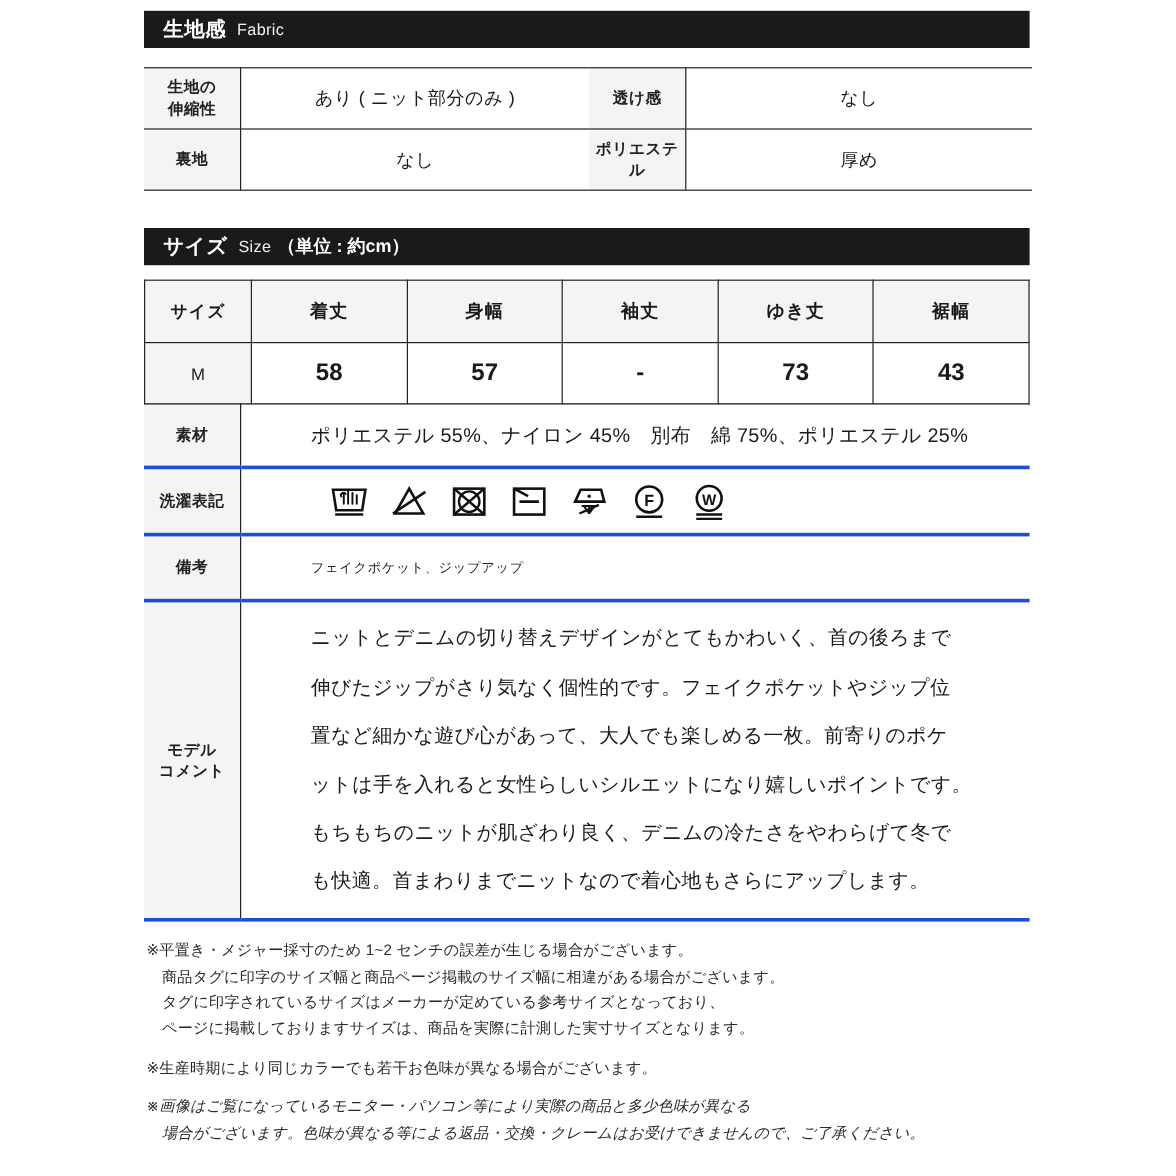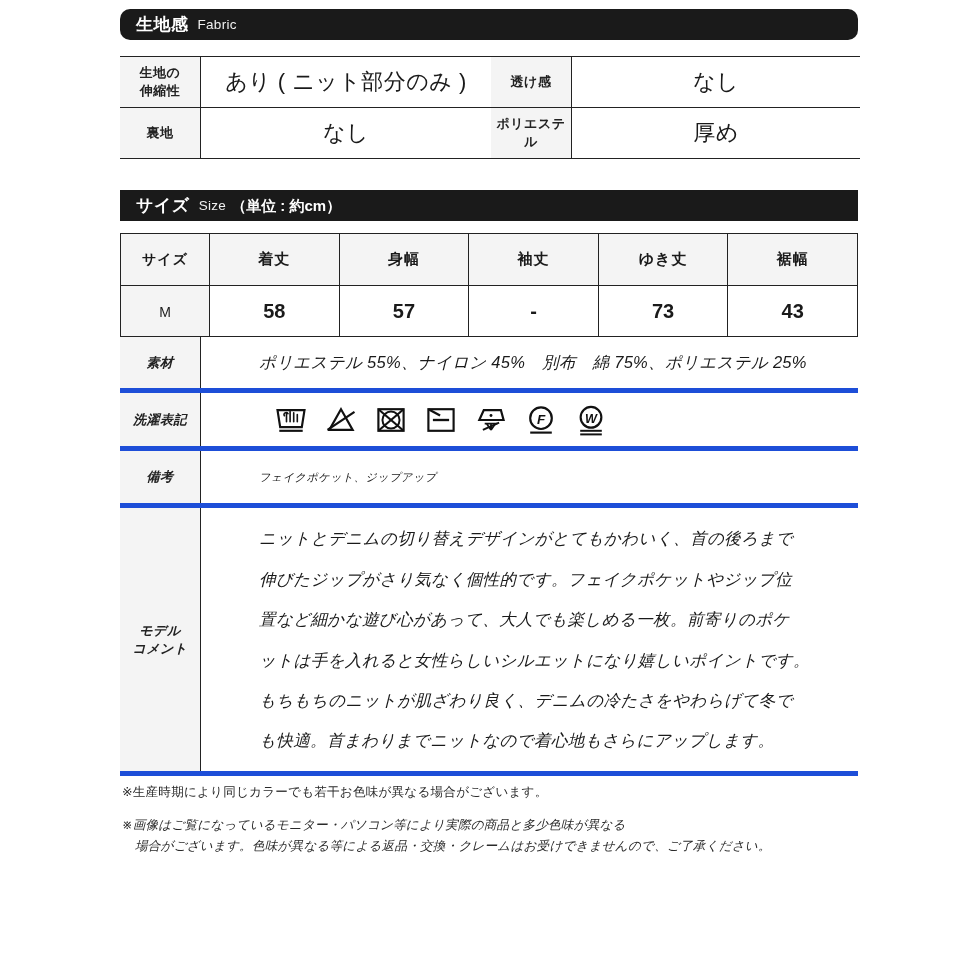--- a/index.html
+++ b/index.html
@@ -50,21 +50,21 @@
     text-align: center;
   }
   .section-bar .suffix {
     color: #ffffff;
     font-size: 15px;
     font-weight: bold;
     margin-left: 5px;
     line-height: 1;
   }
 
-  #fabric-bar { top: 9px; border-radius: 10px; }
+  #fabric-bar { top: 9px; }
   #size-bar   { top: 190px; }
 
   
   table.spec {
     position: absolute;
     left: 120px;
     width: 738px;
     border-collapse: collapse;
     table-layout: fixed;
   }
@@ -80,21 +80,21 @@
     text-align: center;
     font-size: 13px;
     font-weight: bold;
     color: #222;
     line-height: 1.35;
     letter-spacing: 0.5px;
   }
   .val {
     background: #ffffff;
     text-align: center;
-    font-size: 22px;
+    font-size: 15px;
     color: #1a1a1a;
     letter-spacing: 0.5px;
   }
 
   
   #fabric-table { top: 56px; }
   #fabric-table td { height: 50px; }
   #fabric-table .lbl { width: 80px; }
   #fabric-table .v1 { width: 290px; }
   #fabric-table .lbl2 { width: 80px; font-family: Liberation Serif, serif; }
@@ -122,22 +122,21 @@
   #size-table .num {
     background: #ffffff;
     font-size: 20px;
     font-weight: bold;
   }
 
   
   #detail-table { top: 336px; }
   #detail-table td {
     border-top: 1px solid #222;
-    border-bottom: 5px solid #1d4ed8;
-    font-style: italic;
+    border-bottom: 3px solid #1d4ed8;
   }
   #detail-table .lbl {
     width: 80px;
     background: #f4f4f4;
   }
   #detail-table .cell {
     background: #ffffff;
     padding-left: 58px;
     text-align: left;
   }
@@ -325,20 +324,26 @@
         <div>もちもちのニットが肌ざわり良く、デニムの冷たさをやわらげて冬で</div>
         <div>も快適。首まわりまでニットなので着心地もさらにアップします。</div>
       </td>
     </tr>
 
   </tbody>
     </table>
 
   <div id="notes">
     <div class="note">
+      <span class="line">※平置き・メジャー採寸のため 1~2 センチの誤差が生じる場合がございます。</span>
+      <span class="line indent">商品タグに印字のサイズ幅と商品ページ掲載のサイズ幅に相違がある場合がございます。</span>
+      <span class="line indent">タグに印字されているサイズはメーカーが定めている参考サイズとなっており、</span>
+      <span class="line indent">ページに掲載しておりますサイズは、商品を実際に計測した実寸サイズとなります。</span>
+    </div>
+    <div class="note">
       <span class="line">※生産時期により同じカラーでも若干お色味が異なる場合がございます。</span>
     </div>
     <div class="note">
       <span class="line">※画像はご覧になっているモニター・パソコン等により実際の商品と多少色味が異なる</span>
       <span class="line indent">場合がございます。色味が異なる等による返品・交換・クレームはお受けできませんので、ご了承ください。</span>
     </div>
   </div>
 
 </div>
 

